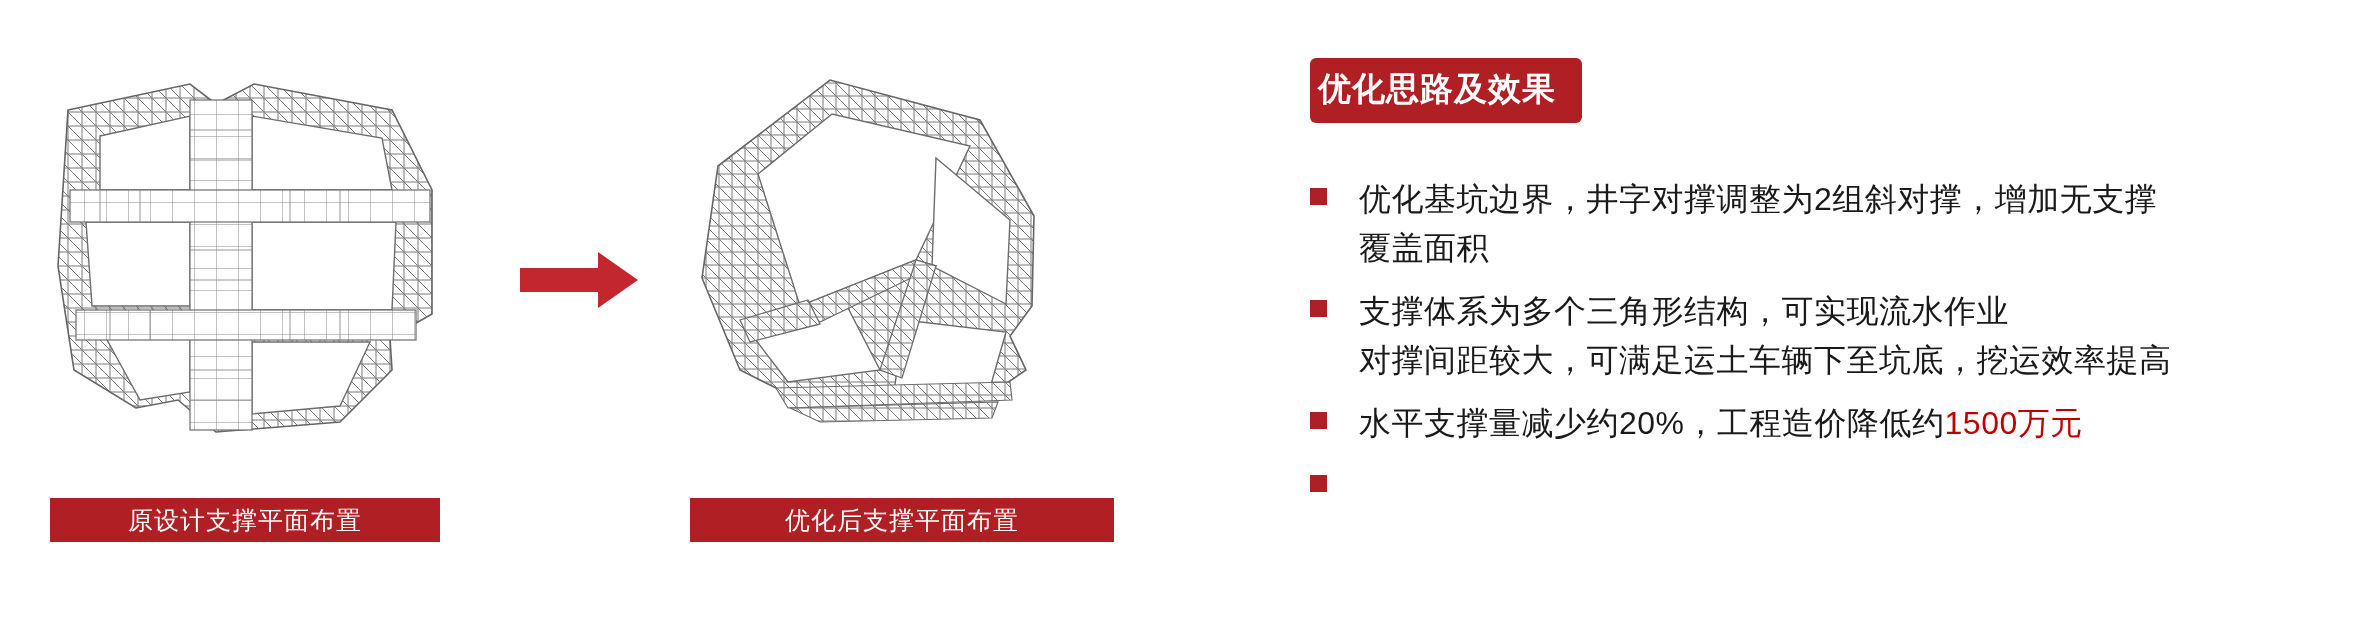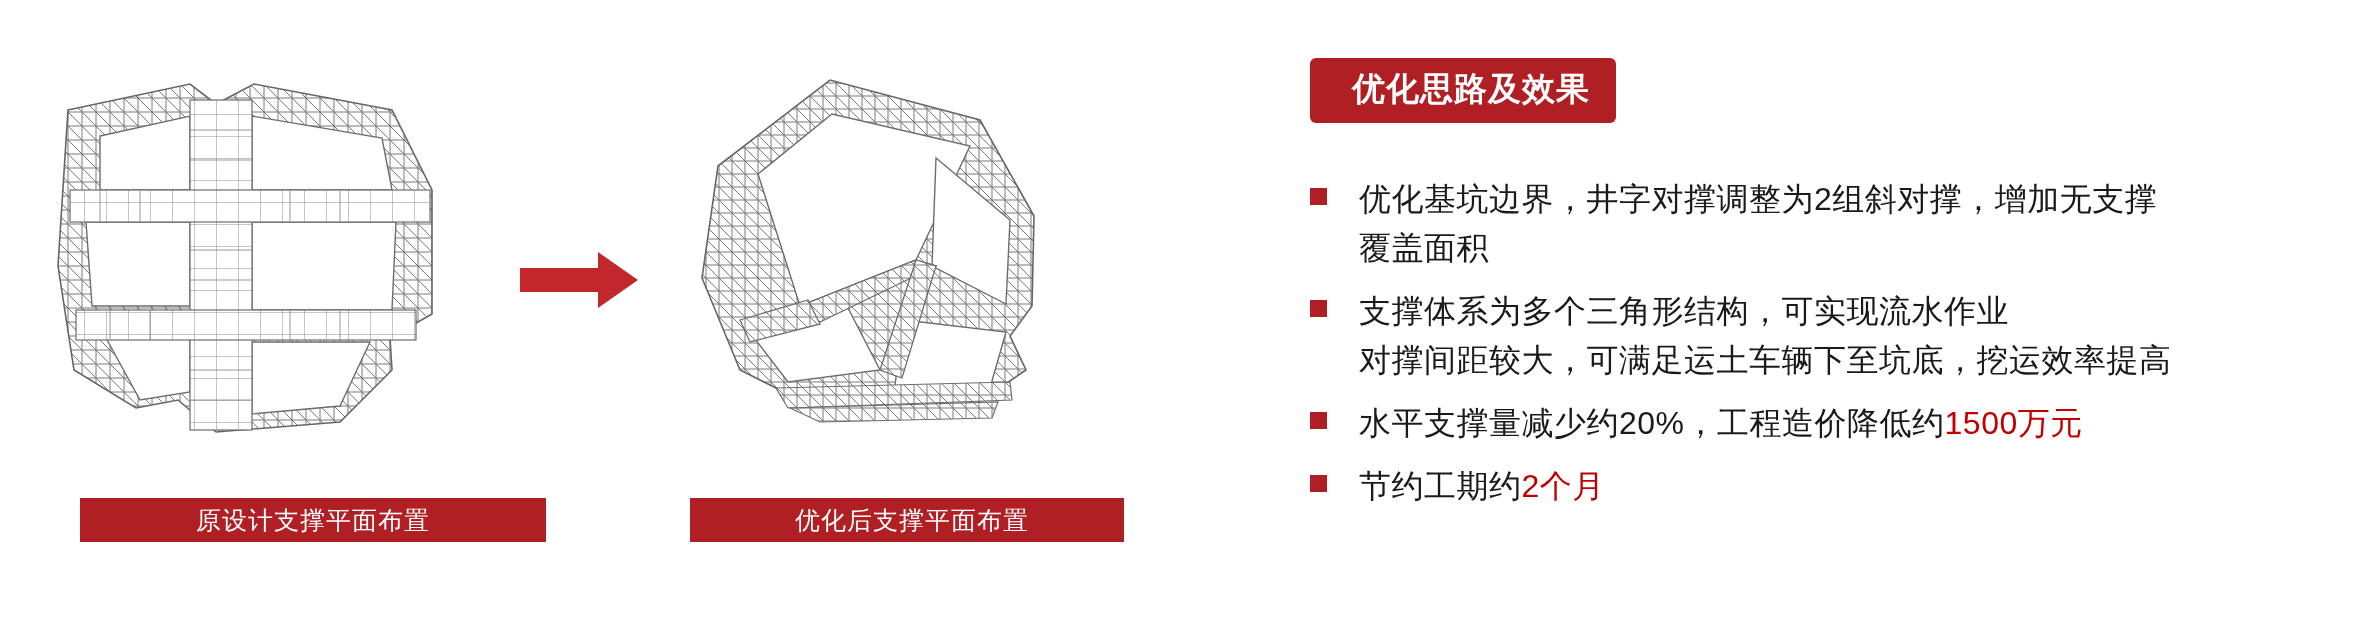--- a/index.html
+++ b/index.html
@@ -42,22 +42,22 @@
     position: absolute;
     background: #b01f24;
     color: #ffffff;
     font-size: 25px;
     letter-spacing: 1px;
     text-align: center;
     line-height: 44px;
     height: 44px;
     white-space: nowrap;
   }
-  .caption-a { left: 50px;  top: 498px; width: 466px; margin-left: 30px; }
-  .caption-b { left: 690px; top: 498px; width: 424px; padding-left: 10px; }
+  .caption-a { left: 50px;  top: 498px; width: 390px; }
+  .caption-b { left: 690px; top: 498px; width: 424px; }
 
   .arrow {
     position: absolute;
     left: 520px;
     top: 250px;
     width: 120px;
     height: 60px;
   }
   .arrow svg { display: block; }
 
@@ -71,21 +71,21 @@
   }
 
   .title-tag {
     position: absolute;
     left: 20px;
     top: 58px;
     background: #b01f24;
     color: #ffffff;
     font-size: 33px;
     font-weight: bold;
-    padding: 9px 26px 11px 42px;
+    padding: 9px 26px 11px 8px;
     border-radius: 6px;
     white-space: nowrap;
     letter-spacing: 1px;
   }
 
   .bullets {
     position: absolute;
     left: 20px;
     top: 175px;
     width: 1040px;
@@ -236,20 +236,17 @@
           </div>
         </div>
         <div class="bullet-row">
           <span class="bullet-marker"></span>
           <div class="bullet-text">
             <span class="line"><span>水平支撑量减少约20%，工程造价降低约</span><span class="hl">1500万元</span></span>
           </div>
         </div>
         <div class="bullet-row">
           <span class="bullet-marker"></span>
-          <div class="bullet-text">
-            <span class="line"><span>节约工期约</span><span class="hl">2个月</span></span>
-          </div>
         </div>
       </div>
   </div>
 
 </div>
 
 </body></html>

